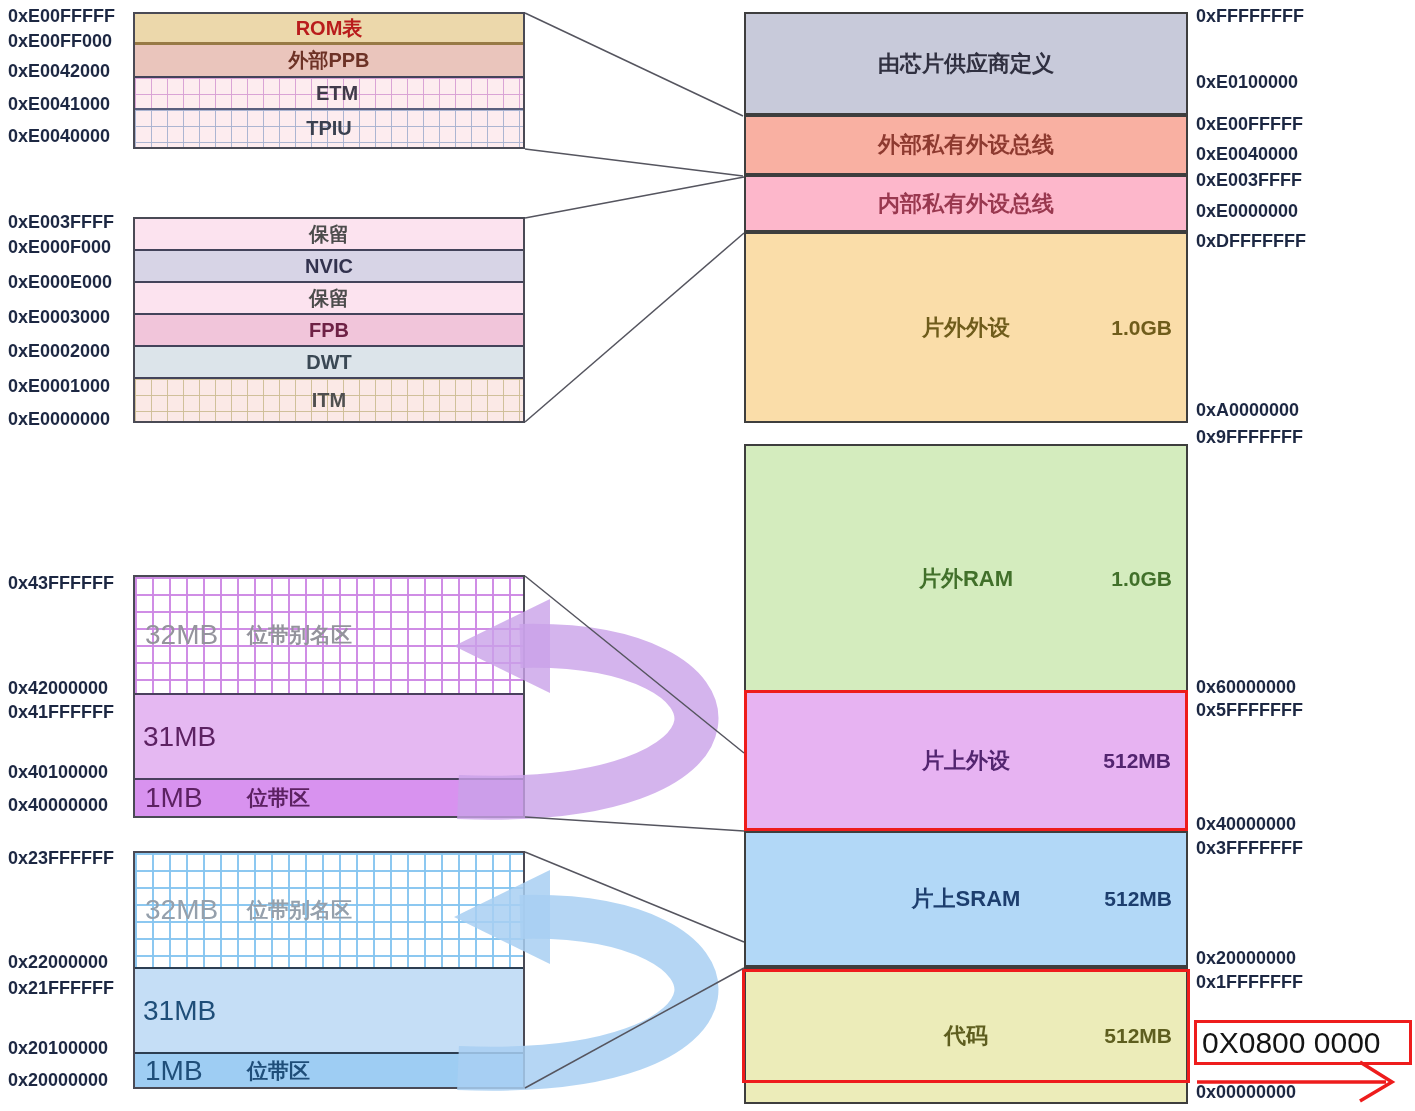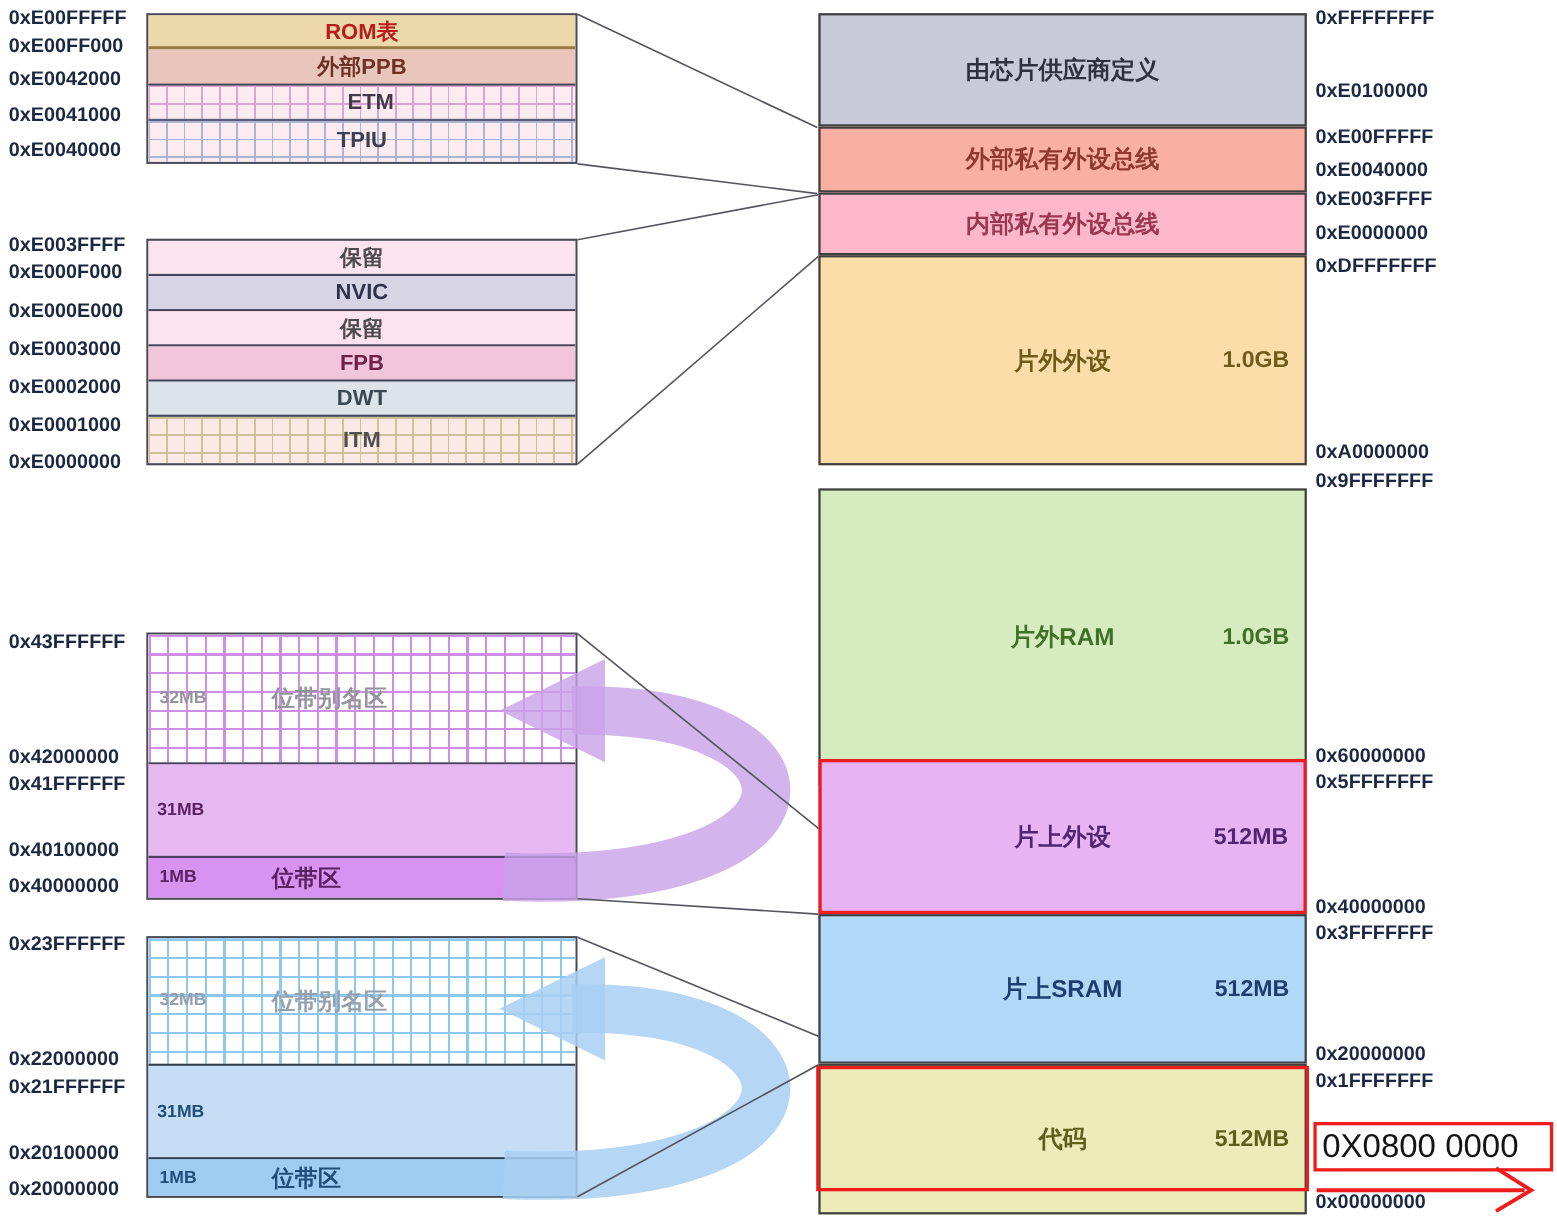--- a/index.html
+++ b/index.html
@@ -58,21 +58,21 @@
       repeating-linear-gradient(to right, rgba(205,135,228,.95) 0 2px, transparent 2px 17px),
       repeating-linear-gradient(to bottom, rgba(205,135,228,.95) 0 2px, transparent 2px 17px);
   }
   .grid-blue-lg {
     background-color:#ffffff;
     background-image:
       repeating-linear-gradient(to right, rgba(134,197,240,.95) 0 2px, transparent 2px 17px),
       repeating-linear-gradient(to bottom, rgba(134,197,240,.95) 0 2px, transparent 2px 17px);
   }
   .bb-size { position:absolute; left:10px; top:50%; transform:translateY(-50%);
-             font-weight:bold; font-size:16px; }
+             font-weight:normal; font-size:28px; }
   .bb-name { position:absolute; left:112px; top:50%; transform:translateY(-50%);
              font-weight:bold; font-size:21px; }
   .alias-text { color:#94949c; }
   .alias-text-b { color:#95a0ac; }
   .p-dark { color:#5c2162; }
   .b-dark { color:#1f4e79; }
   .bb-sep { border-bottom:2px solid #4a3f5e; }
   .bb-sep-b { border-bottom:2px solid #2c3e52; }
   
   .mblock { position:absolute; left:744px; width:444px; box-sizing:border-box;

